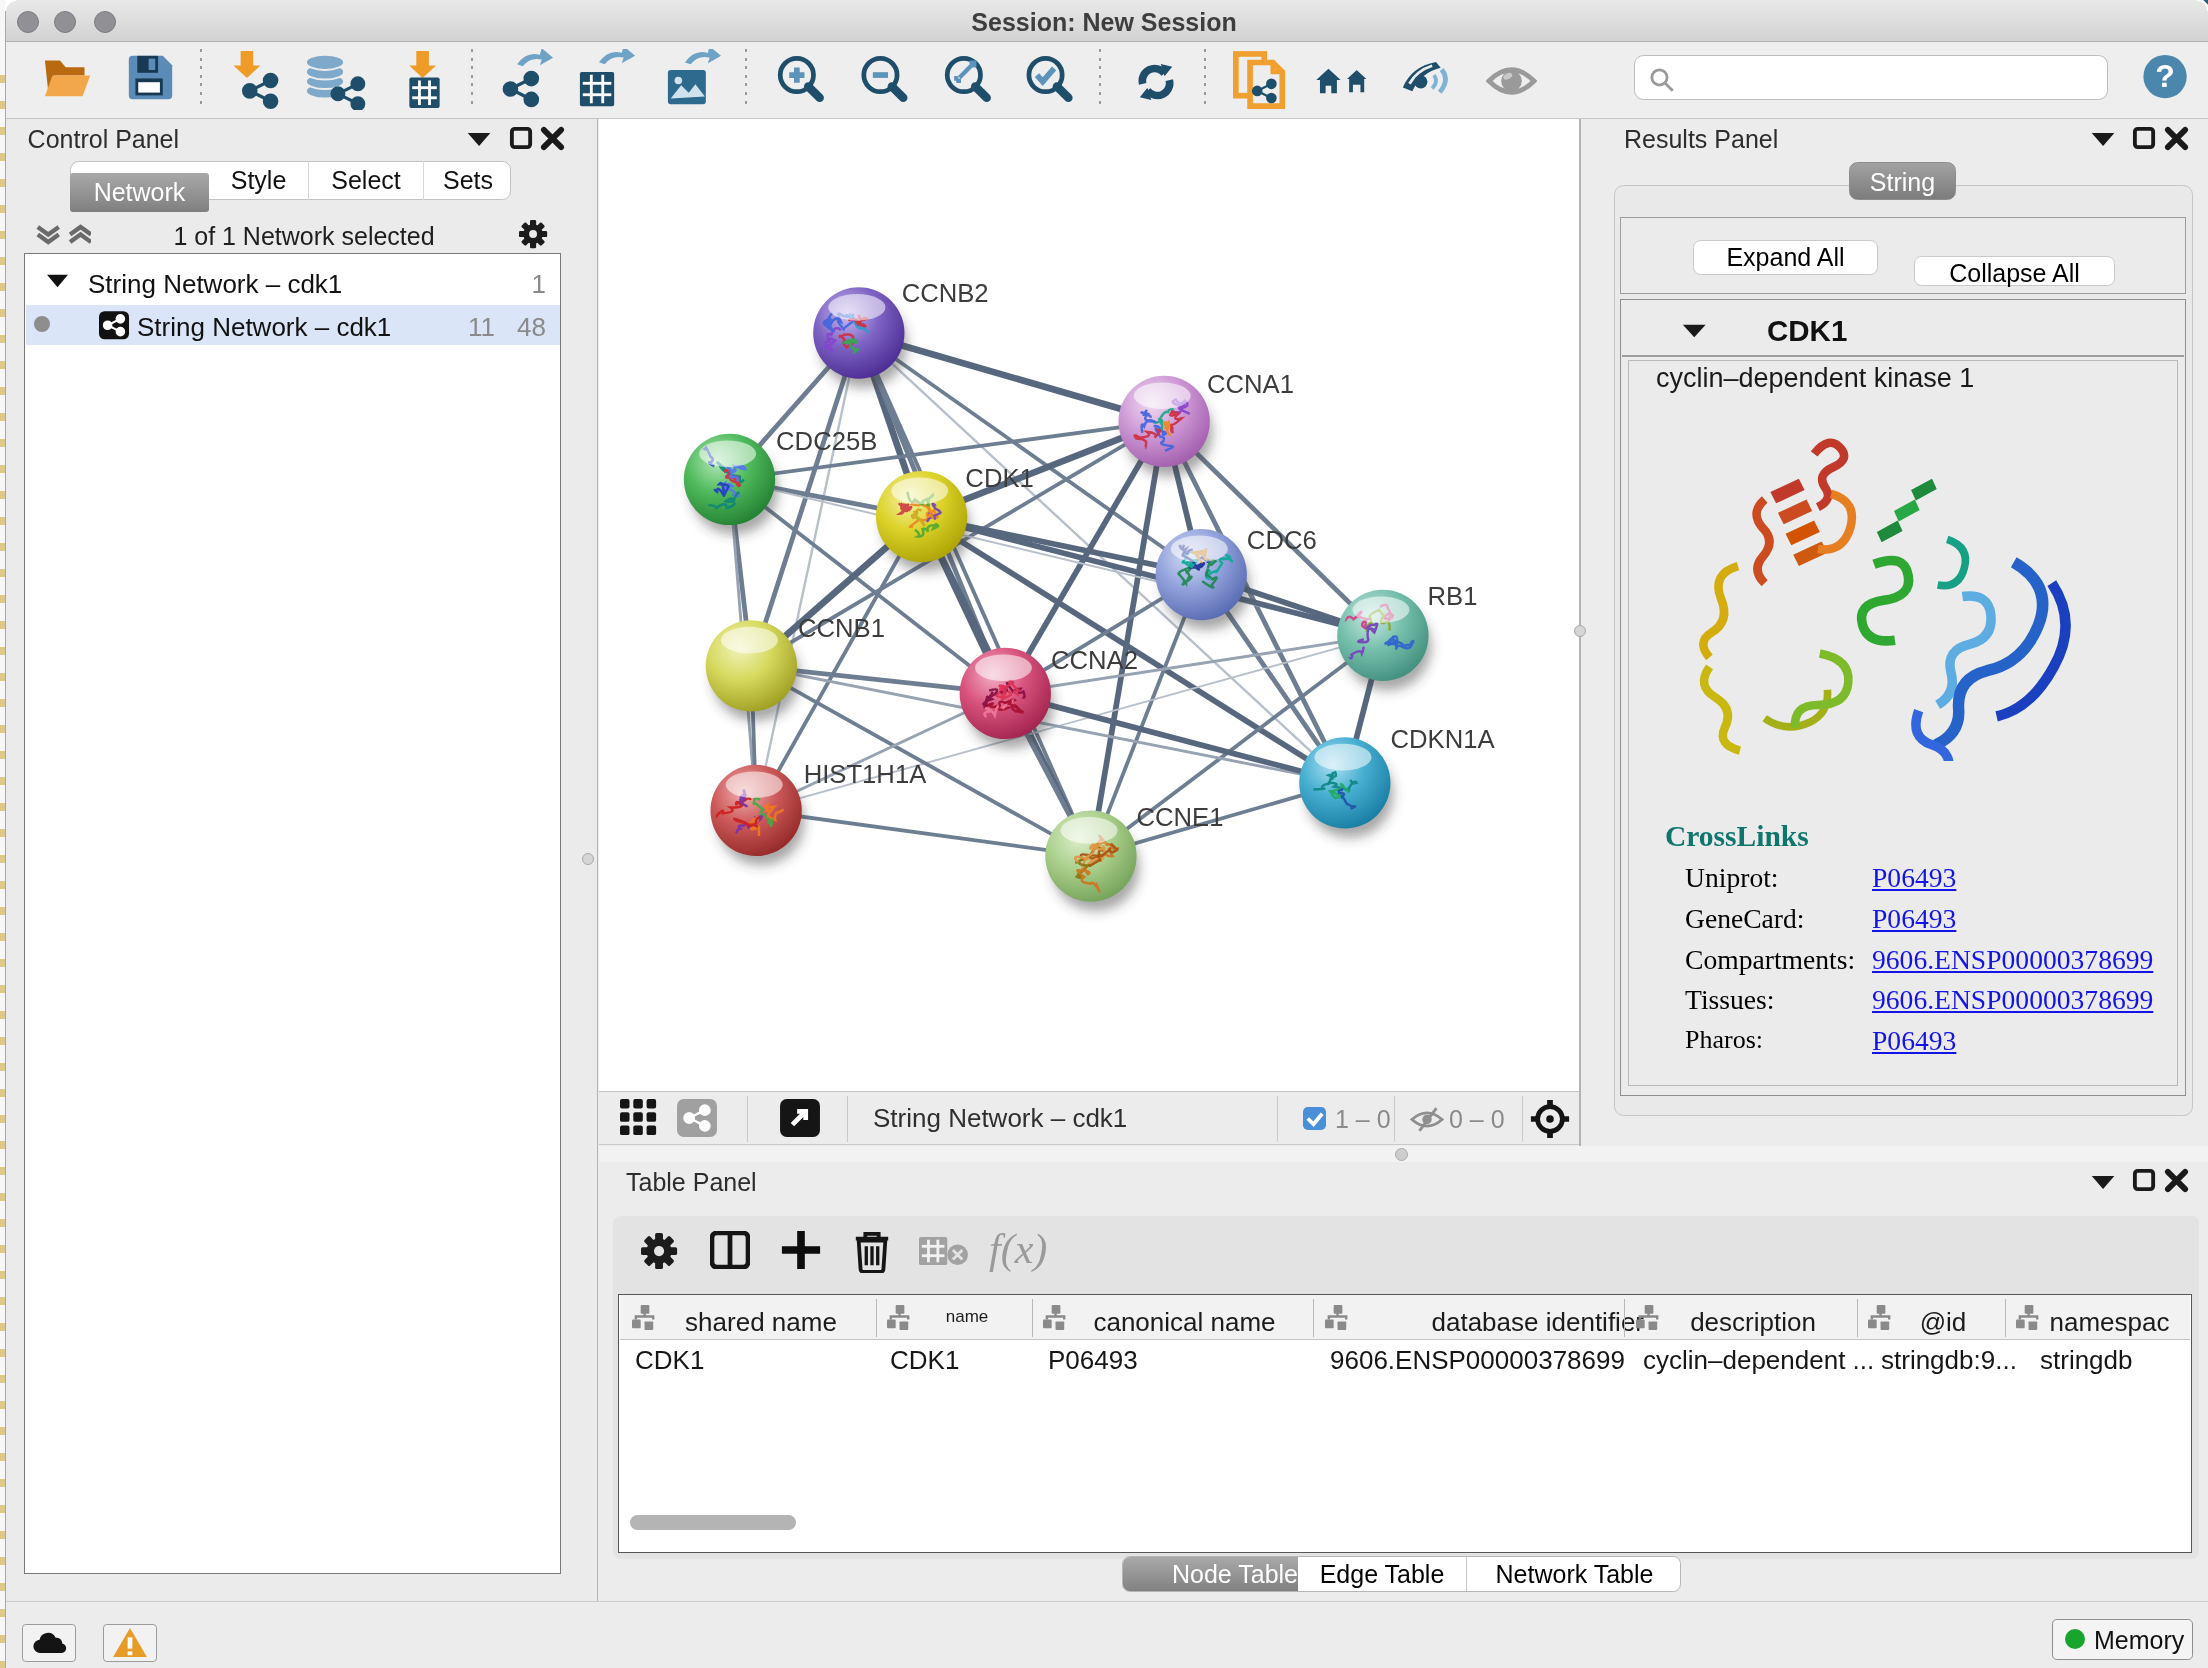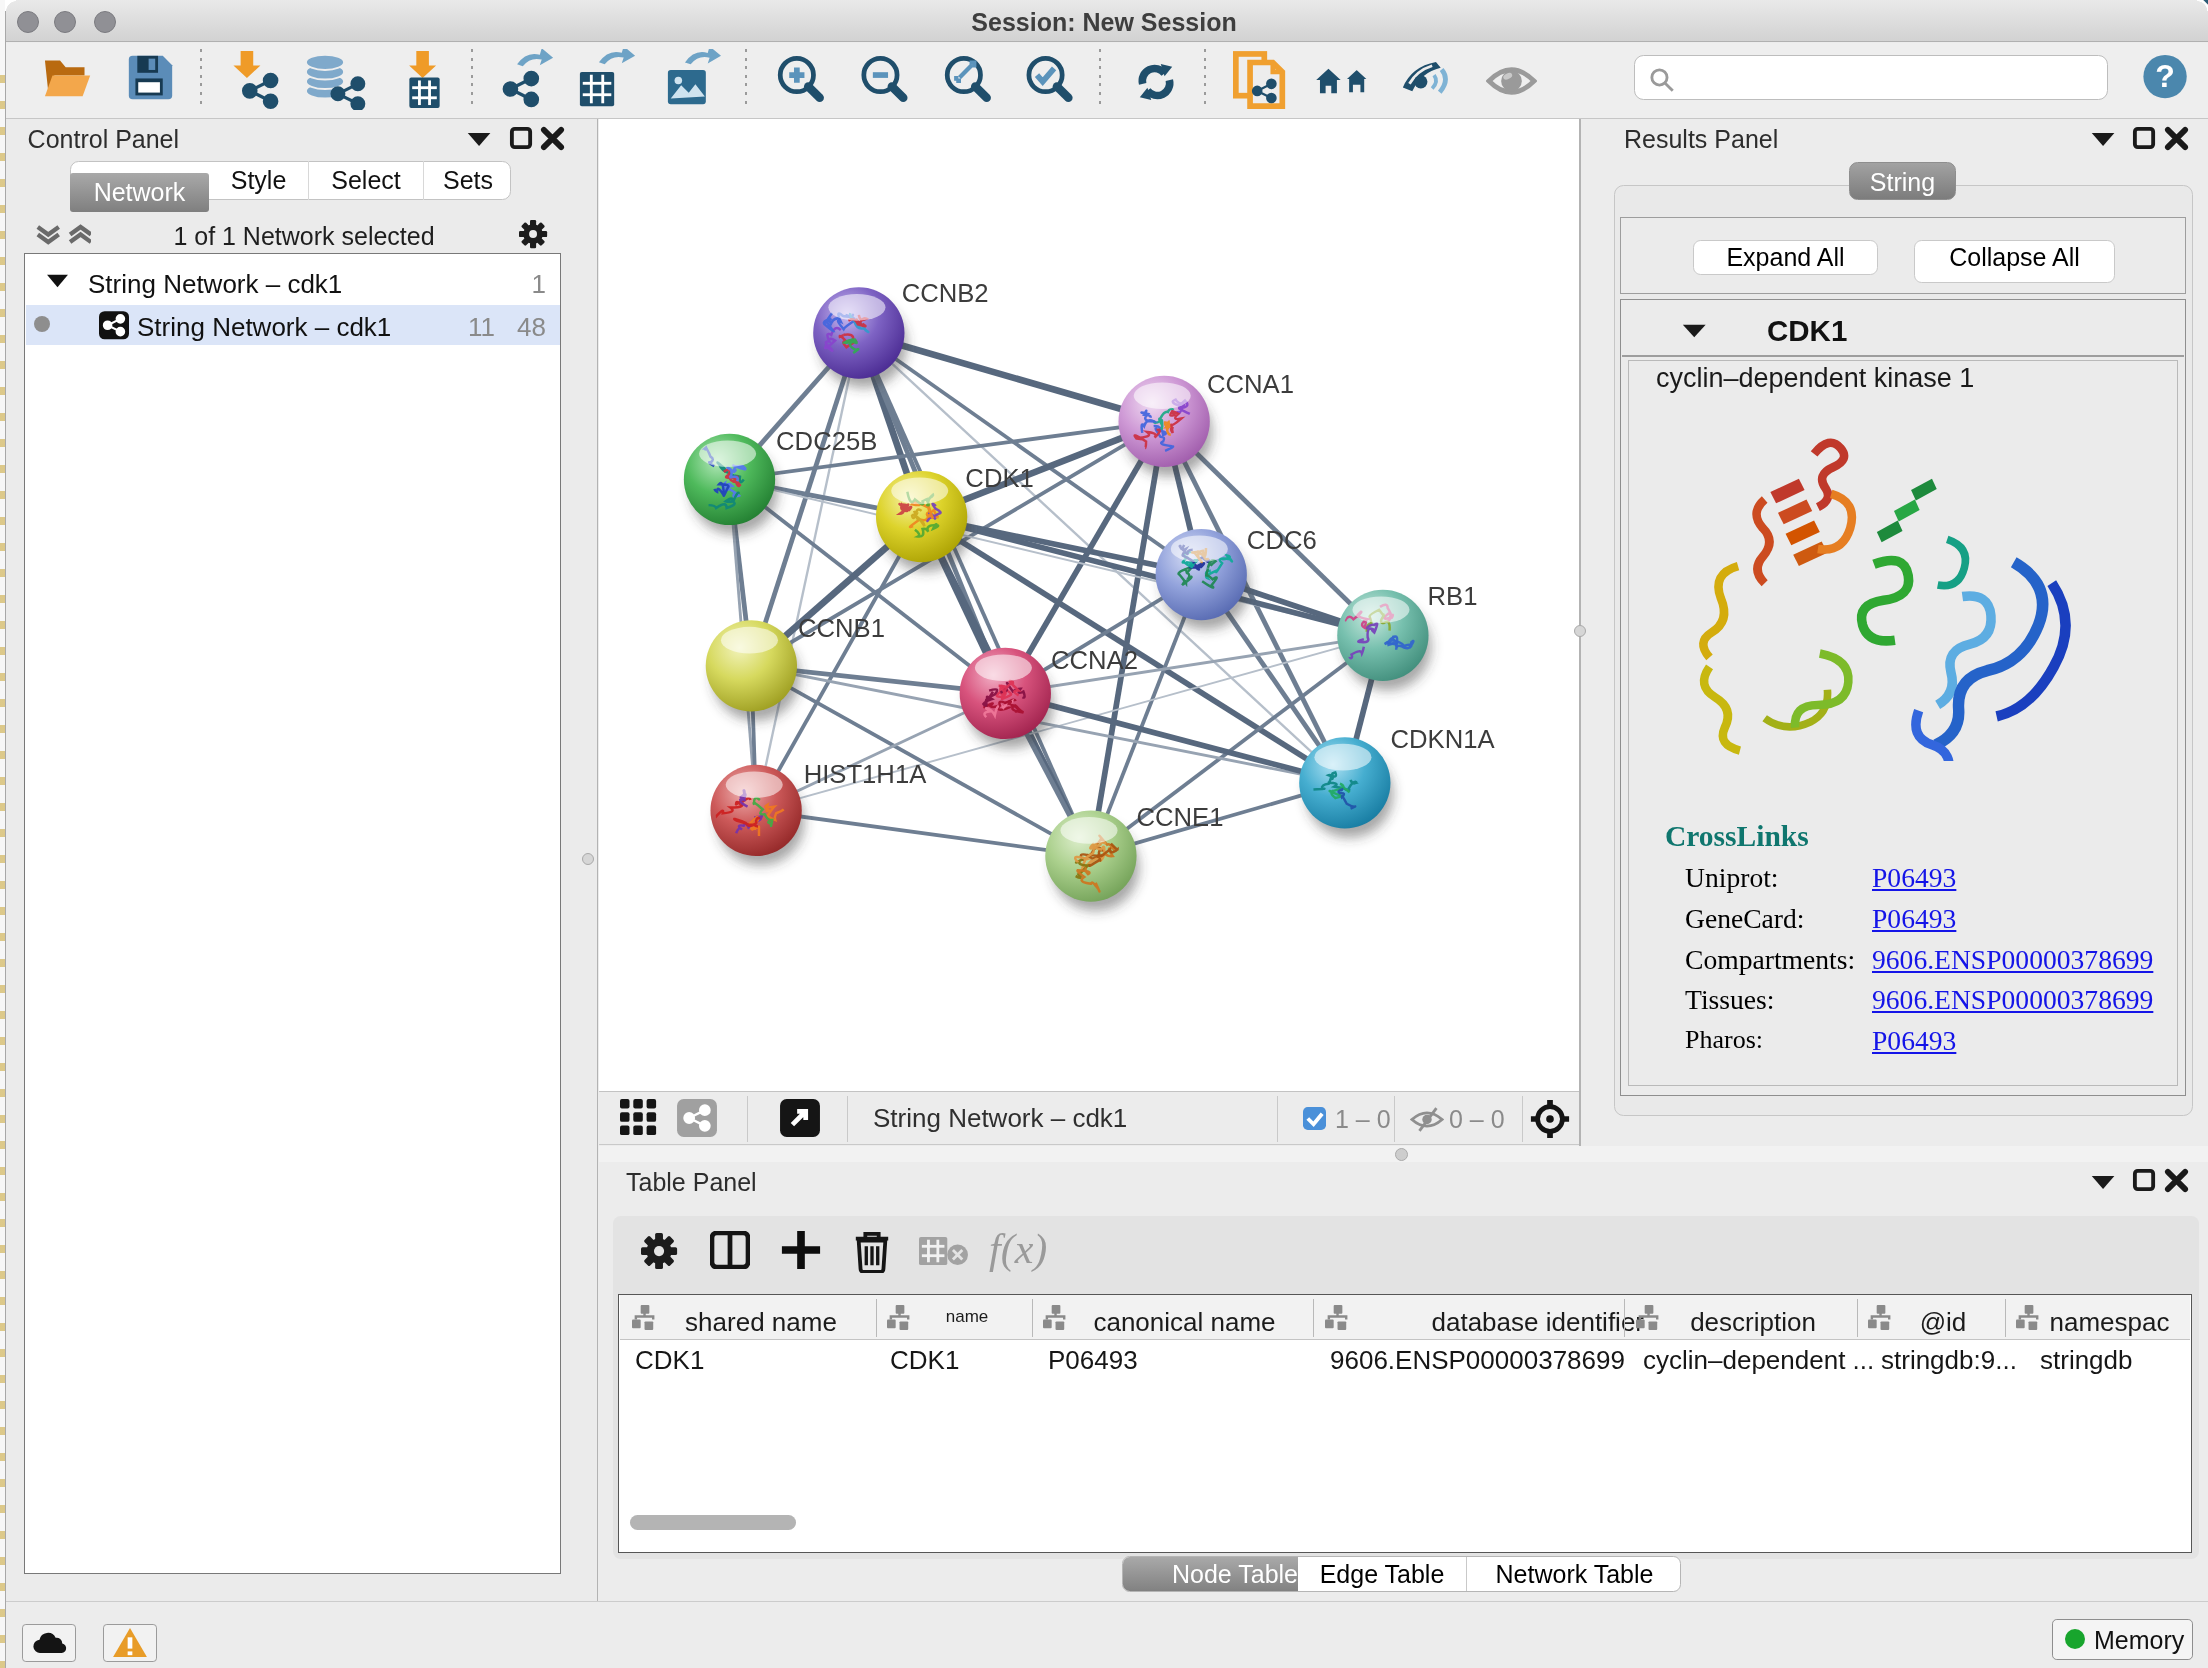--- a/index.html
+++ b/index.html
@@ -586,21 +586,21 @@
 <svg class="abs" style="left:2132px;top:126px" width="25" height="25" viewBox="0 0 26 26">
     <rect x="3" y="3" width="19" height="19" rx="3" fill="none" stroke="#1a1a1a" stroke-width="4"></rect>
   </svg>
 <svg class="abs" style="left:2164px;top:126px" width="25" height="25" viewBox="0 0 26 26">
     <path d="M4 4 L22 22 M22 4 L4 22" stroke="#1a1a1a" stroke-width="6" stroke-linecap="round"></path>
   </svg>
 <div class="abs" style="left:1614px;top:185px;width:579px;height:931px;background:#e9e9e9;border:1px solid #c6c6c6;border-radius:9.5px"></div>
 <div class="abs graybtn" style="left:1849px;top:162px;width:107px;height:38px;line-height:38px;border-radius:8.6px">String</div>
 <div class="abs" style="left:1620px;top:217px;width:566px;height:77px;background:#ebebeb;border:1.9px solid #9d9d9d"></div>
 <div class="abs whitebtn" style="left:1693px;top:240px;width:185px;height:35px;line-height:32px">Expand All</div>
-<div class="abs whitebtn" style="left:1914px;top:240px;width:201px;height:43px;line-height:32px">Collapse All</div>
+<div class="abs whitebtn" style="left:1914px;top:256px;width:201px;height:30px;line-height:32px">Collapse All</div>
 <div class="abs" style="left:1620px;top:299px;width:566px;height:797px;background:#ebebeb;border:1.9px solid #8e8e8e"></div>
 <svg class="abs" style="left:1680px;top:321px" width="28.5" height="21" viewBox="0 0 30 22">
     <path d="M3 4 h24 l-12 13 z" fill="#1a1a1a"></path>
   </svg>
 <div class="abs" style="left:1767px;top:314px;font-size:29.5px;font-weight:bold;color:#111">CDK1</div>
 <div class="abs" style="left:1622px;top:355px;width:562px;height:1.9px;background:#9d9d9d"></div>
 <div class="abs" style="left:1628px;top:360px;width:550px;height:726px;border:1px solid #b9b9b9"></div>
 <div class="abs" style="left:1656px;top:363px;font-size:27px;color:#1a1a1a">cyclin–dependent kinase 1</div>
 <svg class="abs" style="left:1679px;top:433px" width="409" height="328" viewBox="0 0 430 345">
     <path d="M142 22 q16 -20 28 -6 q10 12 -8 20 q-18 8 -8 22 q8 12 -8 20" fill="none" stroke="#c0392b" stroke-width="9"></path>

